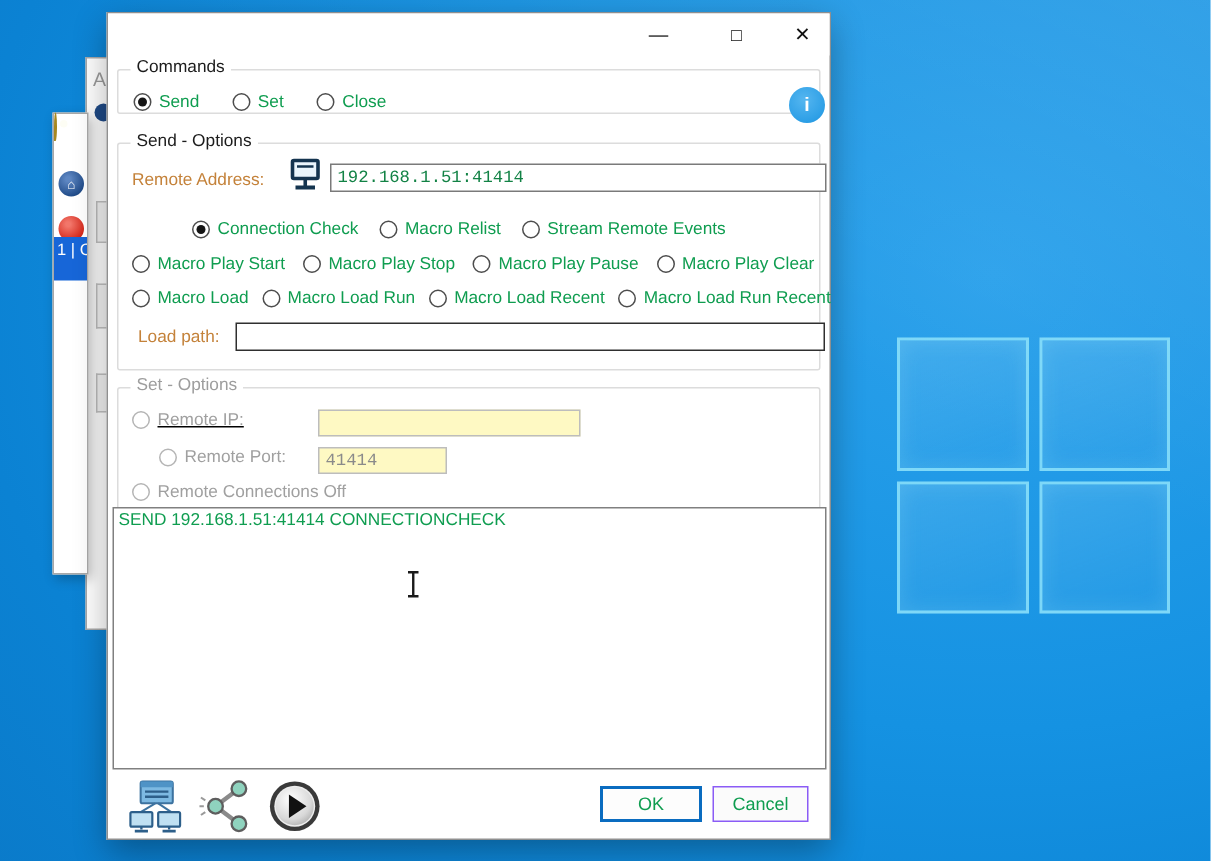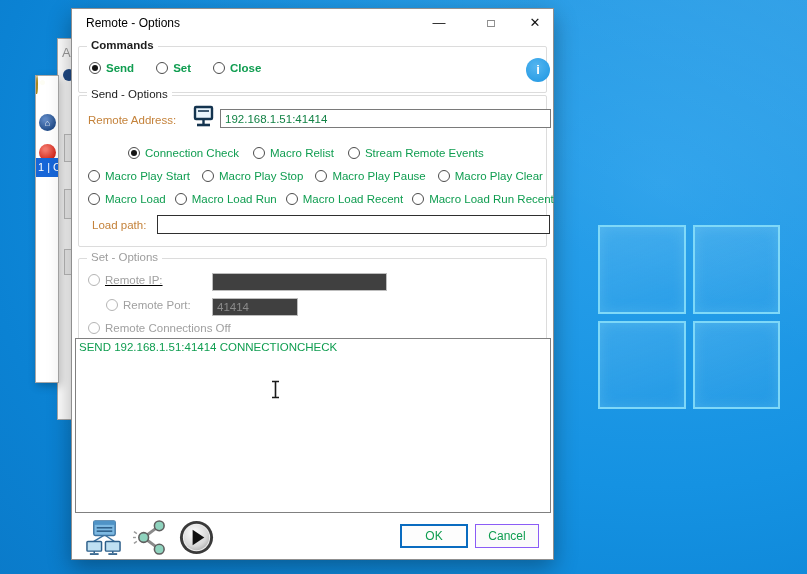--- a/index.html
+++ b/index.html
@@ -26,21 +26,21 @@
   .strip-icon { position:absolute; left:3px; width:17px; height:17px; border-radius:50%;
     display:flex; align-items:center; justify-content:center; font-size:10px; }
   .pin { top:8px; width:15px; height:15px; left:4px;
     background:radial-gradient(circle at 40% 35%, #f7e9a8 25%, #e2b32a 70%, #b9892a 100%);
     border-radius:50% 50% 50% 0; transform:rotate(-45deg); border:1px solid #a7871f; }
   .pin::after { content:''; width:5px; height:5px; background:#fdfdf4; border-radius:50%;
     position:absolute; left:4px; top:4px; }
   .home { top:38px; background:radial-gradient(circle at 38% 32%, #5d86c2 10%, #1f4a87 75%, #14325e 100%);
     color:#fff; font-size:9px; }
   .rec { top:68px; background:radial-gradient(circle at 38% 32%, #f2766a 10%, #d52a1d 70%, #9c1b11 100%); }
-  .sel-row { position:absolute; left:0; top:82px; width:100%; height:19px; background:#1766d8;
+  .sel-row { position:absolute; left:0; top:82px; width:100%; height:29px; background:#1766d8;
     color:#fff; font-size:11px; line-height:19px; padding-left:2px; white-space:nowrap; overflow:hidden; }
   .partial-win { left:57px; top:38px; width:15px; height:382px; box-shadow:none; border-right:none; }
   .partial-letter { position:absolute; left:4px; top:6px; color:#9b9b9b; font-size:13px; }
   .partial-dot { position:absolute; left:5px; top:30px; width:12px; height:12px; border-radius:50%;
     background:#1f4a87; }
   .frag { position:absolute; left:6px; width:9px; border:1px solid #c2c2c2; border-right:none; background:#f4f4f4; }
 
   
   .dialog { position:absolute; left:71px; top:8px; width:483px; height:552px;
     background:#fff; border:1px solid #8f8f8f; box-shadow:0 8px 22px rgba(0,0,0,0.32); }
@@ -59,24 +59,24 @@
   .radio { display:flex; align-items:center; cursor:default; }
   .rb { width:12px; height:12px; border:1px solid #4d4d4d; border-radius:50%; background:#fff;
     flex:0 0 12px; }
   .rb.checked::after { content:''; display:block; width:6px; height:6px; margin:2px;
     background:#151515; border-radius:50%; }
   .rb.disabled { border-color:#b5b5b5; }
   .rlab { font-size:11.5px; color:#0f9d50; margin-left:5px; margin-right:0; }
   .rlab.disabled { color:#a0a0a0; }
 
   .field-label { position:absolute; font-size:11.5px; color:#c4823a; }
-  .txt { position:absolute; font-family:Liberation Sans, sans-serif; font-size:11.5px;
+  .txt { position:absolute; font-family:Liberation Mono, monospace; font-size:11.5px;
     color:#128245; border:1px solid #7a7a7a; background:#fff; padding:0 4px; outline:none; }
   .txt.dark-border { border:1px solid #2f2f2f; }
-  .txt.disabled { background:#404040; border:1px solid #bdbdbd; color:#8a8a8a; }
+  .txt.disabled { background:#fef9c3; border:1px solid #bdbdbd; color:#8a8a8a; }
 
   .info-btn { position:absolute; left:454px; top:49px; width:24px; height:24px; border-radius:50%;
     background:radial-gradient(circle at 42% 35%, #55b6f0 0%, #2d9fe6 70%, #1d8fd8 100%);
     color:#fff; font-size:13px; font-weight:bold; text-align:center; line-height:24px; cursor:pointer; }
 
   .preview { position:absolute; left:3px; top:329px; width:476px; height:175px;
     border:1px solid #808080; background:#fff; font-size:11.5px; color:#0f9d50;
     padding:2px 3px; overflow:hidden; white-space:pre-wrap; }
 
   .foot-icon { position:absolute; top:510px; width:37px; height:37px; cursor:pointer; }
@@ -110,27 +110,26 @@
 <div class="bg-win icon-strip">
   <span class="pin"></span>
   <span class="strip-icon home">⌂</span>
   <span class="strip-icon rec"></span>
   <div class="sel-row">1 | C</div>
 </div>
 
 <div class="dialog">
 
   <div class="titlebar">
-    <span class="title-text">Remote - Options</span>
     <span class="tb-btn tb-min">—</span>
     <span class="tb-btn tb-max">□</span>
     <span class="tb-btn tb-close">✕</span>
   </div>
 
-  <div class="groupbox" style="left:6px; top:37px; width:469px; height:47px;font-weight:bold;">
+  <div class="groupbox" style="left:6px; top:37px; width:469px; height:30px;">
     <span class="grouplabel">Commands</span>
     <div class="radio-row" style="left:10px; top:15px; gap:22px;">
       <label class="radio">
         <span class="rb checked"></span>
         <span class="rlab">Send</span>
       </label>
       <label class="radio">
         <span class="rb"></span>
         <span class="rlab">Set</span>
       </label>

